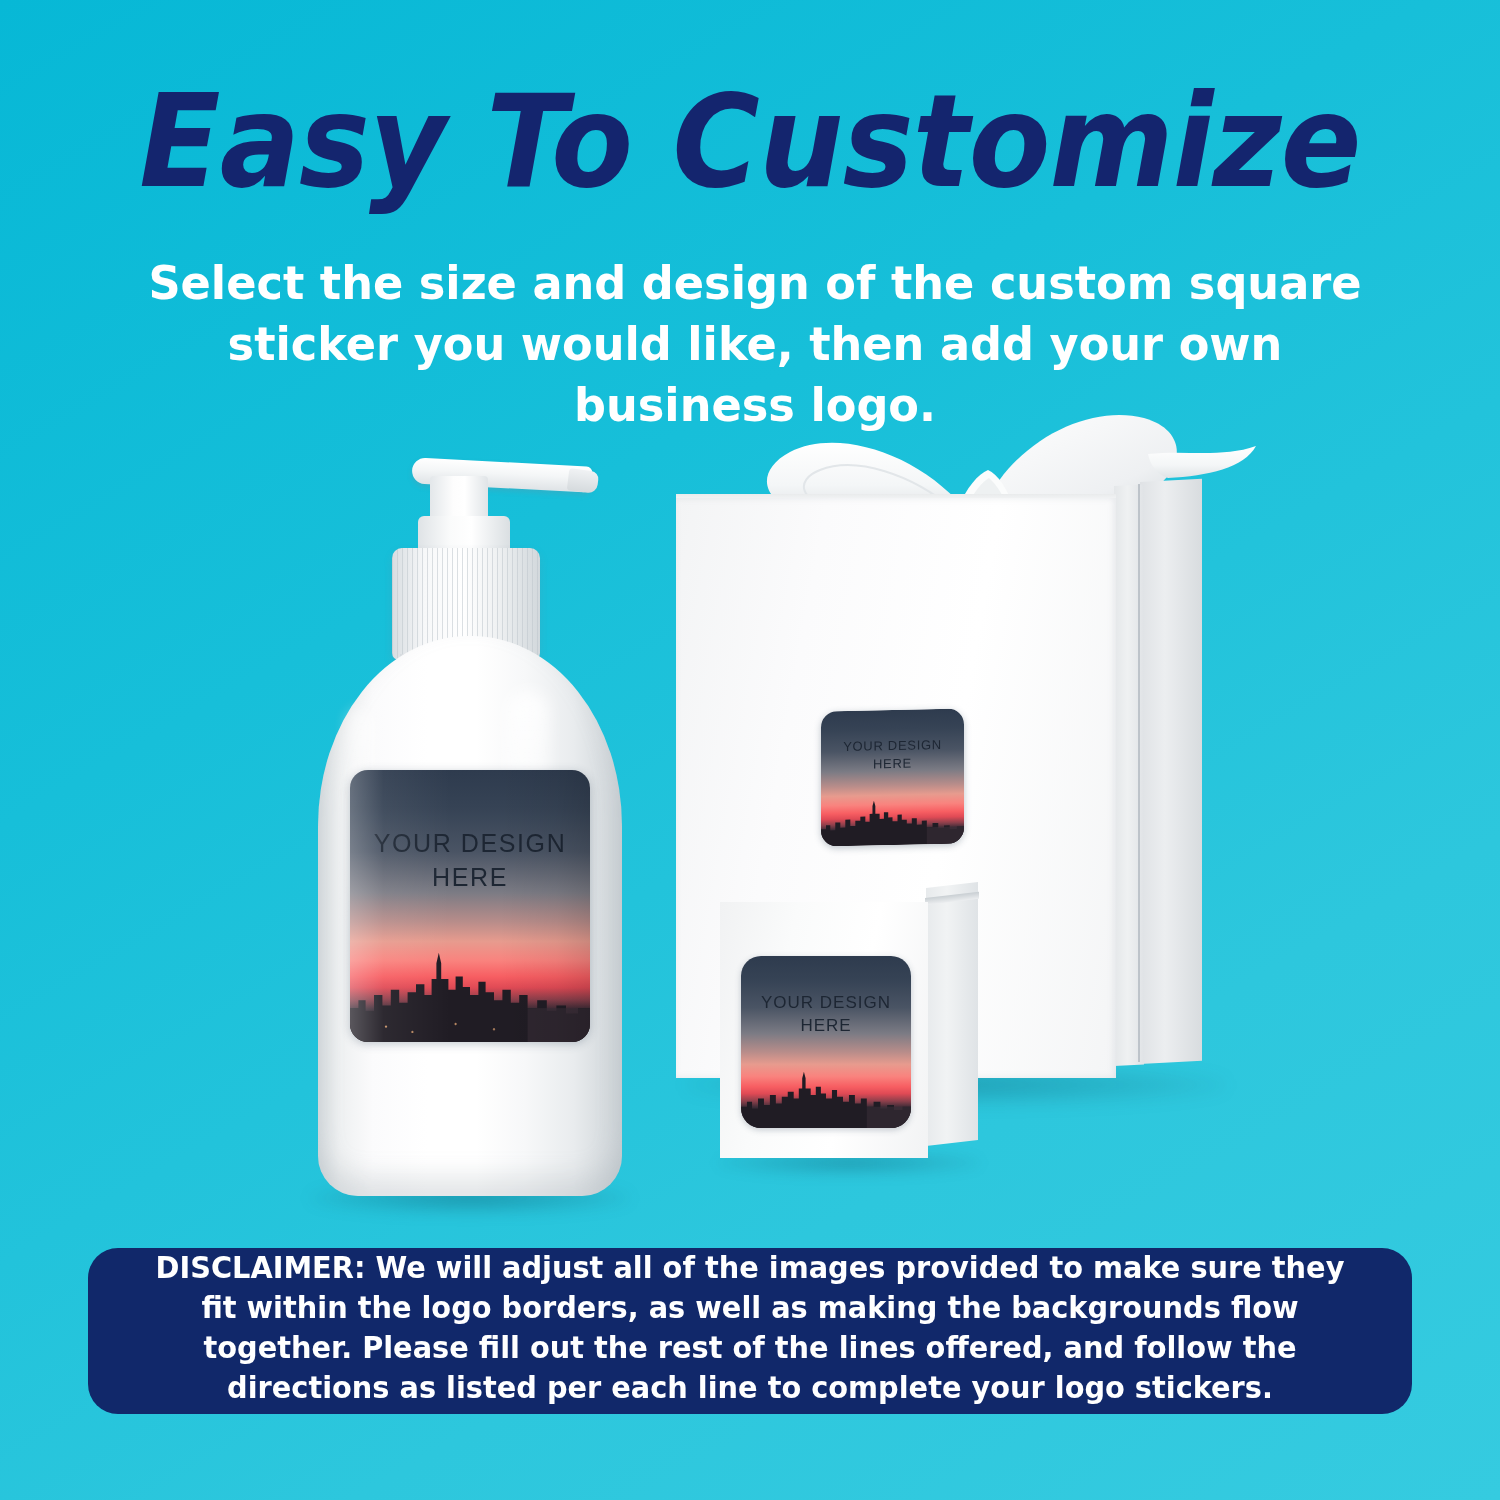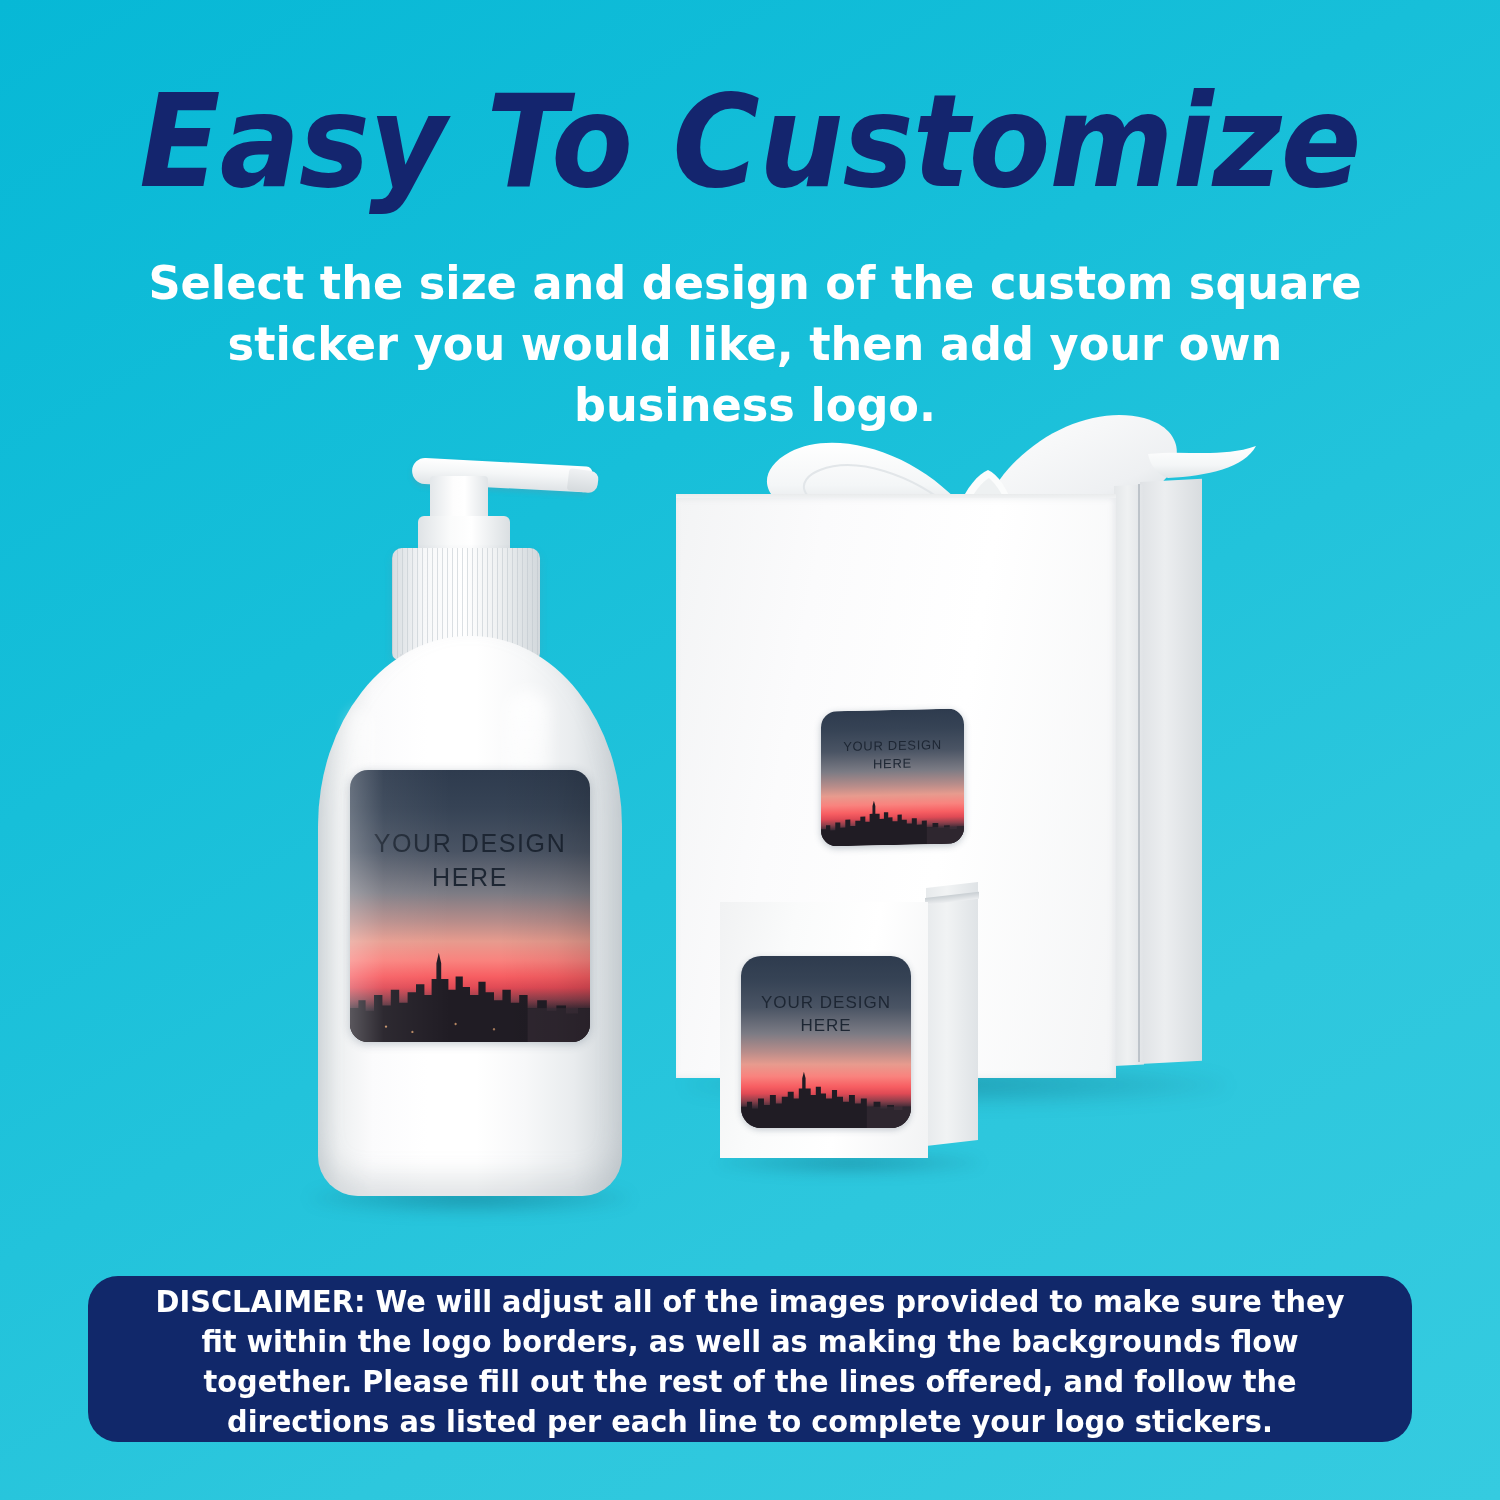--- a/index.html
+++ b/index.html
@@ -257,25 +257,24 @@
   
   .disclaimer {
     position: absolute;
     left: 88px;
     top: 1248px;
     width: 1324px;
     height: 166px;
     background: #11286a;
     border-radius: 30px;
     display: flex;
-    align-items: flex-end;
+    align-items: flex-start;
     justify-content: center;
     box-sizing: border-box;
     padding: 0 26px;
-    margin-top: 28px;
   }
   .disclaimer-text {
     font-family: "DejaVu Sans", sans-serif;
     font-weight: bold;
     font-size: 30px;
     line-height: 1.33;
     color: #ffffff;
     text-align: center;
     transform: scaleX(0.96);
   }

